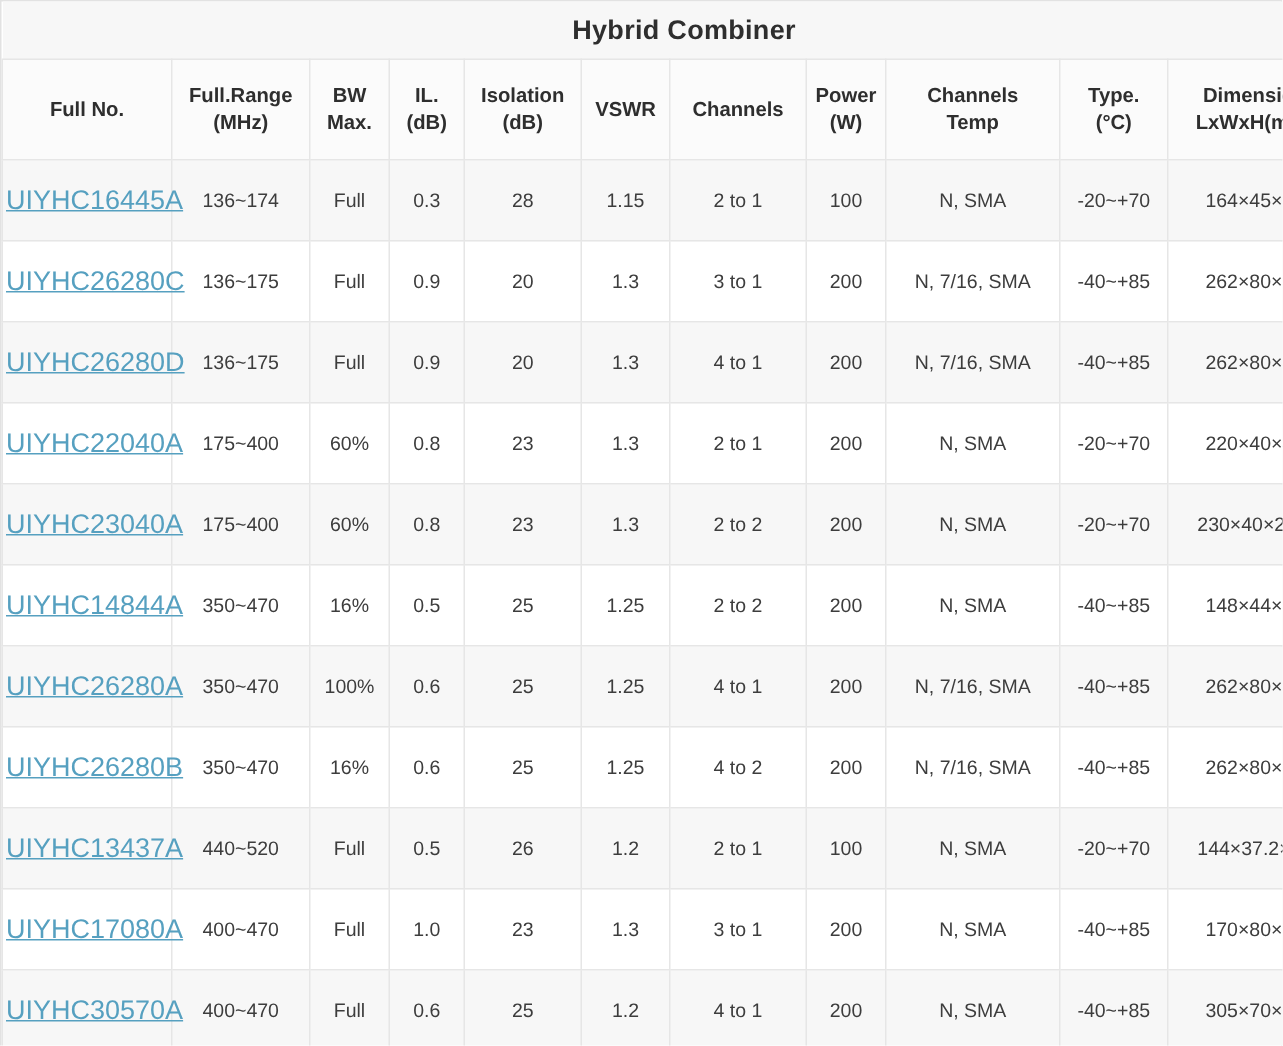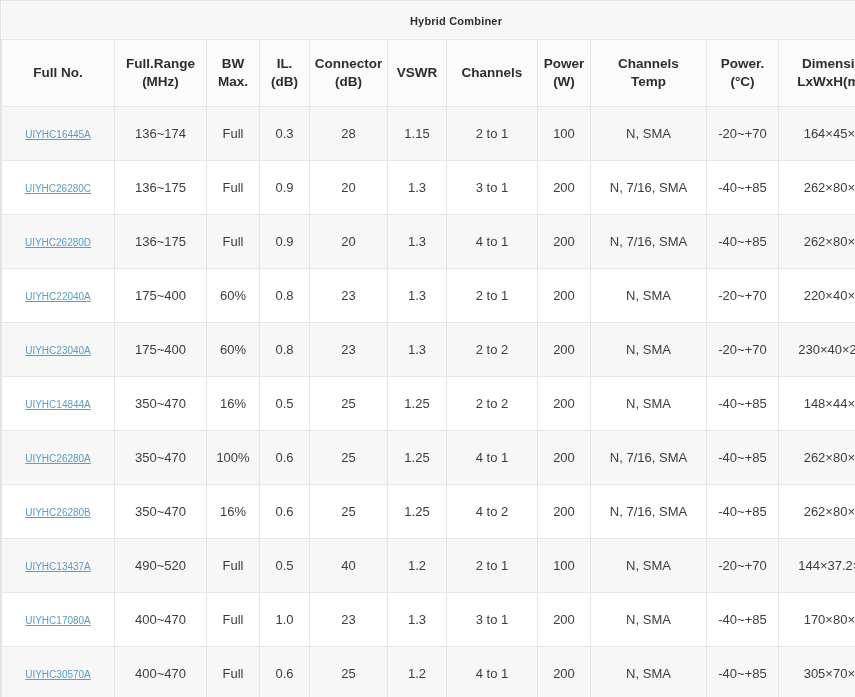--- a/index.html
+++ b/index.html
@@ -42,21 +42,21 @@
   tr.title-row td {
     background: #f7f7f7;
     border: 1px solid #e6e6e6;
     border-top: none;
     border-left: none;
     border-right: none;
     height: 38px;
     padding: 0;
   }
   .title-text {
-    font-size: 11px;
+    font-size: 18px;
     font-weight: bold;
     color: #2e2e2e;
     letter-spacing: 0.2px;
     padding-left: 16px;
   }
 
   
   tr.head-row th {
     background: #fbfbfb;
     height: 58px;
@@ -71,21 +71,21 @@
   
   tbody tr.data-row { height: 45px; }
   tbody tr.data-row td { height: 45px; }
   tbody tr.odd  td { background: #f7f7f7; }
   tbody tr.even td { background: #ffffff; }
 
   .model-link {
     color: #56a0c0;
     text-decoration: underline;
     cursor: pointer;
-    font-size: 10px;
+    font-size: 18px;
   }
   .cell-text {
     color: #3d3d3d;
     font-size: 13px;
   }
 
   
   col.c-model     { width: 113px; }
   col.c-freq      { width: 92px; }
   col.c-bw        { width: 53px; }
@@ -132,39 +132,39 @@
           </th>
           <th>
             <span class="hdr-l1">BW</span>
             <span class="hdr-l2">Max.</span>
           </th>
           <th>
             <span class="hdr-l1">IL.</span>
             <span class="hdr-l2">(dB)</span>
           </th>
           <th>
-            <span class="hdr-l1">Connector</span>
+            <span class="hdr-l1">Isolation</span>
             <span class="hdr-l2">(dB)</span>
           </th>
           <th>
             <span class="hdr-l1">VSWR</span>
           </th>
           <th>
             <span class="hdr-l1">Channels</span>
           </th>
           <th>
             <span class="hdr-l1">Power</span>
             <span class="hdr-l2">(W)</span>
           </th>
           <th>
             <span class="hdr-l1">Channels</span>
             <span class="hdr-l2">Temp</span>
           </th>
           <th>
-            <span class="hdr-l1">Power.</span>
+            <span class="hdr-l1">Type.</span>
             <span class="hdr-l2">(°C)</span>
           </th>
           <th>
             <span class="hdr-l1">Dimension</span>
             <span class="hdr-l2">LxWxH(mm)</span>
           </th>
         </tr>
     </thead>
     <tbody id="table-body">
         <tr class="data-row odd">
@@ -266,24 +266,24 @@
           <td><span class="cell-text">25</span></td>
           <td><span class="cell-text">1.25</span></td>
           <td><span class="cell-text">4 to 2</span></td>
           <td><span class="cell-text">200</span></td>
           <td><span class="cell-text">N, 7/16, SMA</span></td>
           <td><span class="cell-text">-40~+85</span></td>
           <td><span class="cell-text">262×80×50</span></td>
         </tr>
         <tr class="data-row odd">
           <td><span class="model-link">UIYHC13437A</span></td>
-          <td><span class="cell-text">490~520</span></td>
+          <td><span class="cell-text">440~520</span></td>
           <td><span class="cell-text">Full</span></td>
           <td><span class="cell-text">0.5</span></td>
-          <td><span class="cell-text">40</span></td>
+          <td><span class="cell-text">26</span></td>
           <td><span class="cell-text">1.2</span></td>
           <td><span class="cell-text">2 to 1</span></td>
           <td><span class="cell-text">100</span></td>
           <td><span class="cell-text">N, SMA</span></td>
           <td><span class="cell-text">-20~+70</span></td>
           <td><span class="cell-text">144×37.2×58</span></td>
         </tr>
         <tr class="data-row even">
           <td><span class="model-link">UIYHC17080A</span></td>
           <td><span class="cell-text">400~470</span></td>

